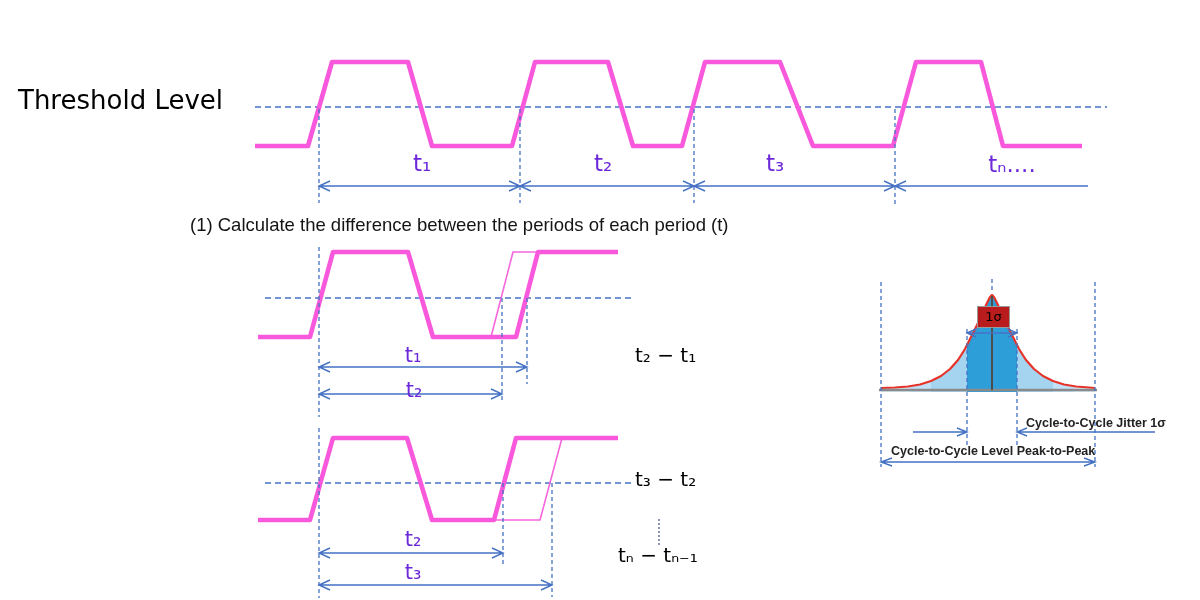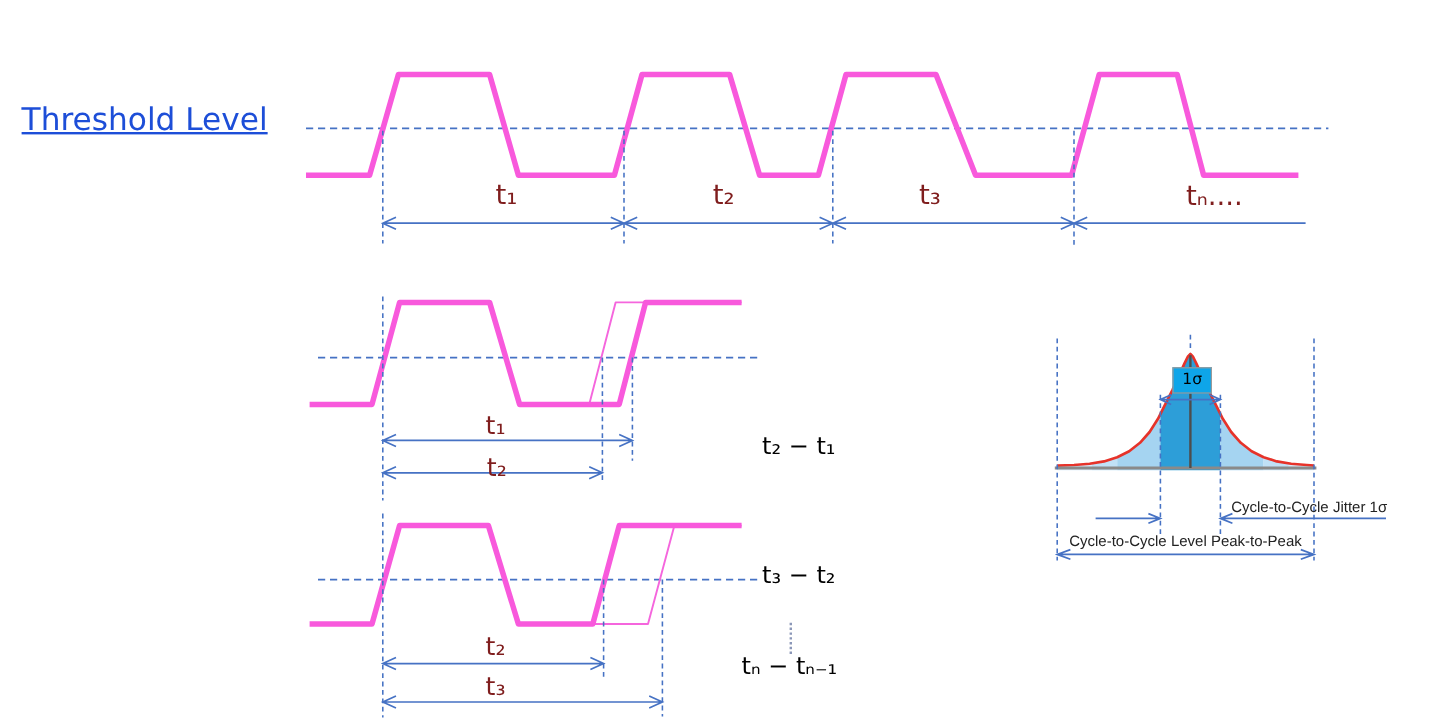--- a/index.html
+++ b/index.html
@@ -1,31 +1,31 @@
 <!DOCTYPE html>
 <html><head>
 <meta charset="utf-8">
 <style>
   html,body { margin:0; padding:0; background:#ffffff; }
   .stage {
     position:relative; width:1200px; height:600px; background:#ffffff;
     font-family:"DejaVu Sans", sans-serif; overflow:hidden;
   }
   .stage svg { position:absolute; left:0; top:0; }
-  .lbl { position:absolute; color:#7f1d1d; white-space:nowrap; line-height:1.15; }
+  .lbl { position:absolute; color:#6d28d9; white-space:nowrap; line-height:1.15; }
   .ctr { transform:translateX(-50%); }
-  .threshold { font-size:26px; color:#1d4ed8;text-decoration:underline; }
+  .threshold { font-size:26px; color:#000000; }
   .t-top { font-size:23px; }
   .t-mid { font-size:21px; }
   .formula { font-size:20px; color:#000; }
   .heading { font-family:"Liberation Sans", sans-serif; font-size:18.5px; color:#141414; }
-  .small-lbl { font-family:"Liberation Sans", sans-serif; font-size:12.5px; color:#222; }
+  .small-lbl { font-family:"Liberation Sans", sans-serif; font-size:12.5px; color:#222;font-weight:bold; }
   .sigma-box {
     position:absolute; left:977px; top:306px; width:31px; height:20px;
-    background:#0ea5e9; border:1px solid #9a9a9a; font-size:13px; color:#000;
+    background:#b91c1c; border:1px solid #9a9a9a; font-size:13px; color:#000;
     text-align:center; line-height:20px;
   }
   .vdots { position:absolute; left:658px; top:519px; height:26px; width:0;
     border-left:2px dotted #8b97b8; }
   
   .waveThick { stroke:#f859dc; stroke-width:4.6; fill:none; stroke-linejoin:round; }
   .waveThin  { stroke:#f566dd; stroke-width:1.6; fill:none; stroke-linejoin:round; }
   .dashH { stroke:#4672c4; stroke-width:1.5; fill:none; stroke-dasharray:6 4; }
   .dashV { stroke:#4672c4; stroke-width:1.3; fill:none; stroke-dasharray:4 3; }
   .arr   { stroke:#4672c4; stroke-width:1.4; fill:none; }
@@ -104,24 +104,25 @@
     </g>
   </svg>
 
   <div class="lbl threshold" style="left:18px; top:86px;">Threshold Level</div>
 
   <div class="lbl t-top ctr" style="left:422px; top:150px;">t₁</div>
   <div class="lbl t-top ctr" style="left:603px; top:150px;">t₂</div>
   <div class="lbl t-top ctr" style="left:775px; top:150px;">t₃</div>
   <div class="lbl t-top ctr" style="left:1012px; top:151px;">tₙ....</div>
 
+  <div class="lbl heading" style="left:190px; top:214px;">(1) Calculate the difference between the periods of each period (t)</div>
 
   <div class="lbl t-mid ctr" style="left:413px; top:343px;">t₁</div>
   <div class="lbl t-mid ctr" style="left:414px; top:378px;">t₂</div>
-  <div class="lbl formula" style="left:635px; top:344px;margin-top:16px;">t₂ − t₁</div>
+  <div class="lbl formula" style="left:635px; top:344px;">t₂ − t₁</div>
 
   <div class="lbl t-mid ctr" style="left:413px; top:527px;">t₂</div>
   <div class="lbl t-mid ctr" style="left:413px; top:560px;">t₃</div>
   <div class="lbl formula" style="left:635px; top:468px;text-align:right;">t₃ − t₂</div>
   <div class="vdots"></div>
   <div class="lbl formula" style="left:618px; top:544px;">tₙ − tₙ₋₁</div>
 
   <div class="sigma-box">1σ</div>
   <div class="lbl small-lbl" style="left:1026px; top:416px;">Cycle-to-Cycle Jitter 1σ</div>
   <div class="lbl small-lbl" style="left:891px; top:444px;">Cycle-to-Cycle Level Peak-to-Peak</div>

